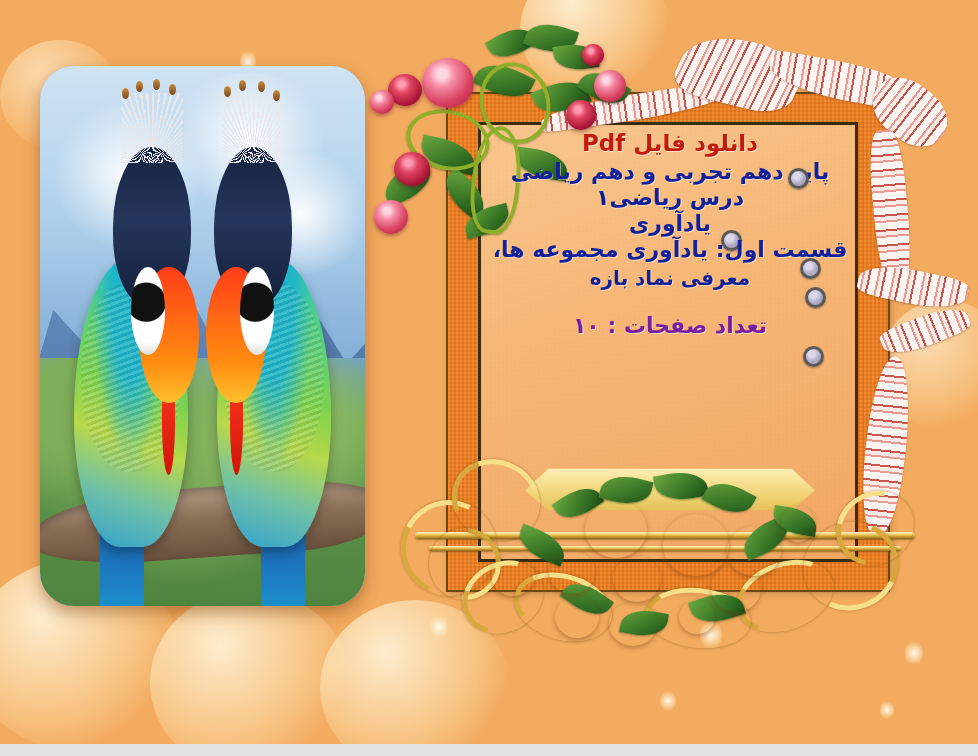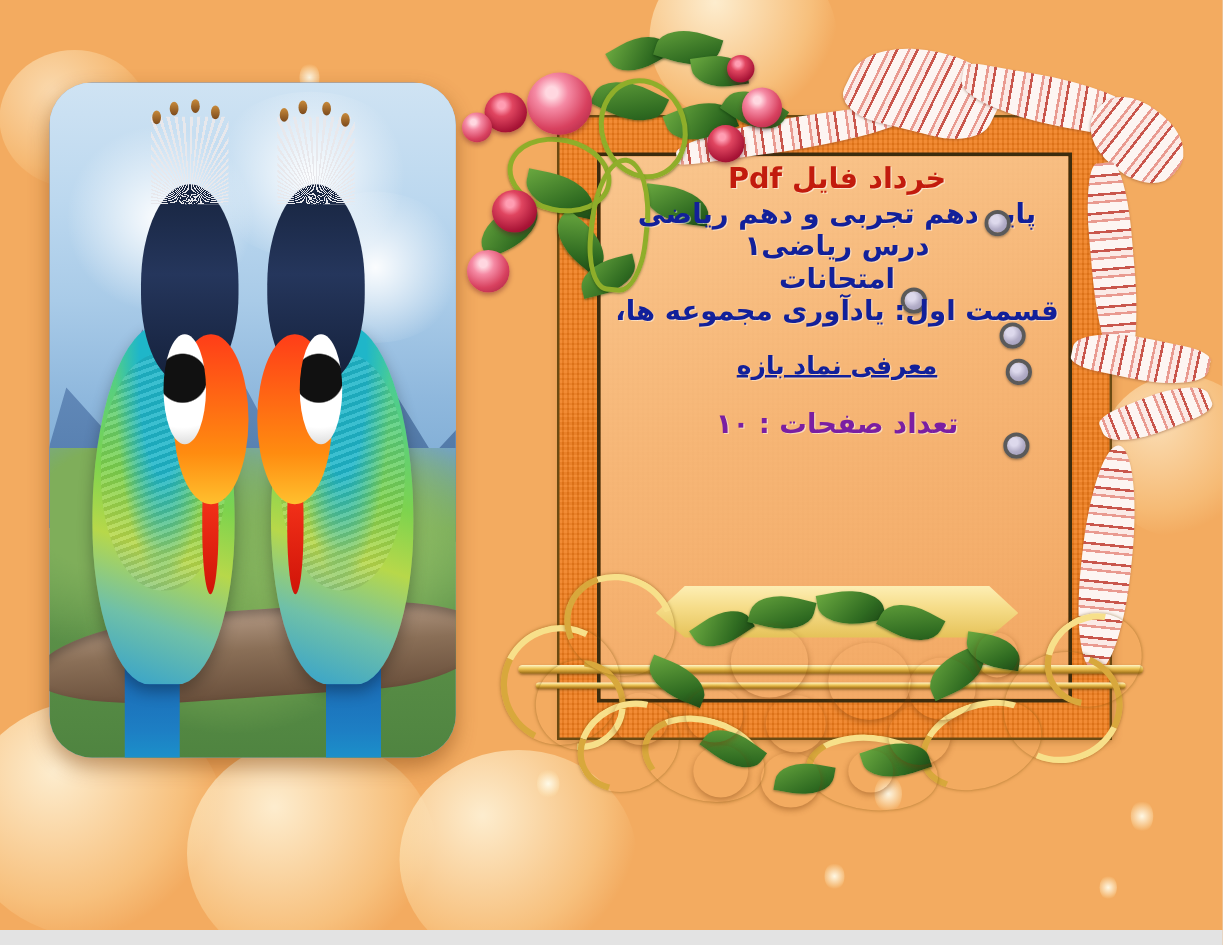--- a/index.html
+++ b/index.html
@@ -286,39 +286,39 @@
     <span class="rose rose-red" style="left:20px;top:52px;width:34px;height:32px;"></span>
     <span class="rose rose-pink" style="left:2px;top:68px;width:24px;height:24px;"></span>
     <span class="rose rose-red" style="left:26px;top:130px;width:36px;height:34px;"></span>
     <span class="rose rose-pink" style="left:6px;top:178px;width:34px;height:34px;"></span>
     <span class="rose rose-red" style="left:214px;top:22px;width:22px;height:22px;"></span>
     <span class="rose rose-pink" style="left:226px;top:48px;width:32px;height:32px;"></span>
     <span class="rose rose-red" style="left:198px;top:78px;width:30px;height:30px;"></span>
   </div>
 
   <div id="text-block">
-    <div class="line title-pdf">خرداد فایل Pdf</div>
+    <div class="line title-pdf">دانلود فایل Pdf</div>
 
     <div class="line blue">پایه دهم تجربی و دهم ریاضی</div>
     <span class="bullet b-abs" style="left:318px;top:38px;"></span>
 
 
     <div class="line blue">درس ریاضی۱</div>
     <span class="bullet b-abs" style="left:251px;top:100px;"></span>
 
     <span class="bullet b-abs" style="left:330px;top:128px;"></span>
 
     <span class="bullet b-abs" style="left:335px;top:157px;"></span>
 
-    <div class="line blue">امتحانات</div>
+    <div class="line blue">یادآوری</div>
 
     <div class="line blue">قسمت اول: یادآوری مجموعه ها،</div>
     <span class="bullet b-abs" style="left:333px;top:216px;"></span>
 
-    <div class="line blue sm" style="margin-top:18px;text-decoration:underline;">معرفی نماد بازه</div>
+    <div class="line blue sm" style="margin-top:4px;">معرفی نماد بازه</div>
 
 
     <div class="line purple" style="margin-top:22px;">تعداد صفحات : ۱۰</div>
   </div>
 
   <div id="bottom-deco">
     <div id="banner"></div>
 
     <div class="scroll-bar" style="left:10px;top:62px;width:500px;"></div>
     <div class="scroll-bar" style="left:24px;top:76px;width:472px;height:5px;"></div>

